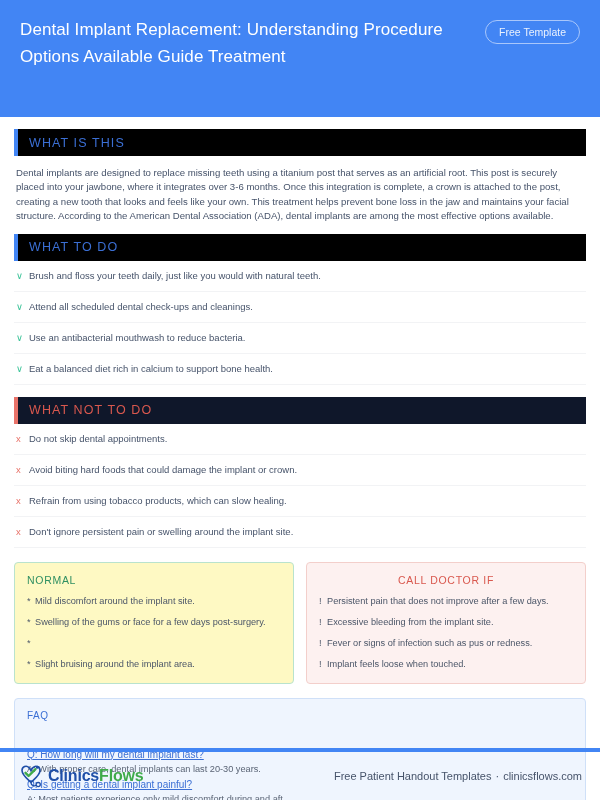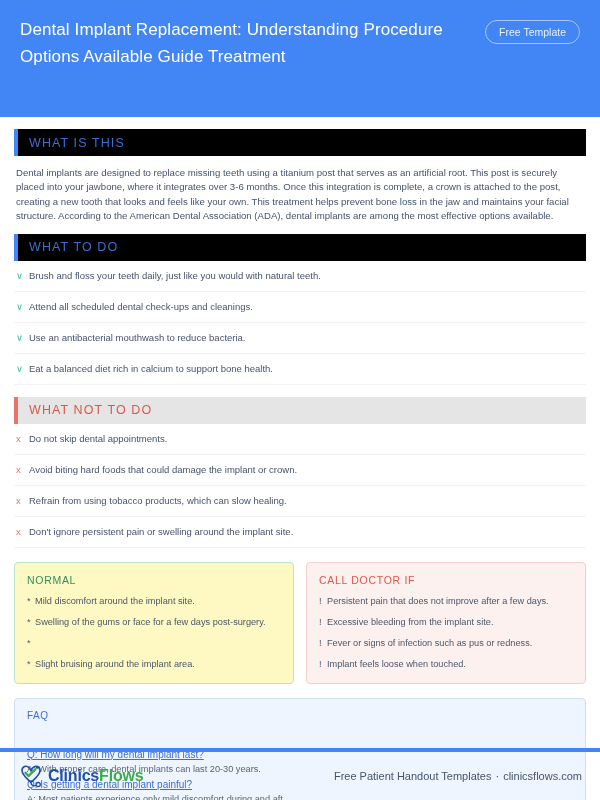--- a/index.html
+++ b/index.html
@@ -64,21 +64,21 @@
   }
   .sec-head .label {
     font-size: 12.5px;
     letter-spacing: 1.1px;
     padding-left: 11px;
     font-weight: 400;
   }
   .sec-head.blue { background: #000000; }
   .sec-head.blue .bar { background: #4285f4; }
   .sec-head.blue .label { color: #3b6fd4; }
-  .sec-head.red { background: #e5e5e5; }
+  .sec-head.red { background: #0f172a; }
   .sec-head.red .bar { background: #e8736a; }
   .sec-head.red .label { color: #d9584e; }
 
   
   .para {
     font-size: 9.6px;
     line-height: 14.4px;
     color: #46536a;
     padding: 10px 2px 10px 2px;
     text-align: left;
@@ -124,21 +124,21 @@
   .box.red {
     background: #fdf1f0;
     border: 1px solid #f3cfcb;
   }
   .box-title {
     font-size: 10.5px;
     letter-spacing: 0.7px;
     margin-bottom: 9px;
   }
   .box.green .box-title { color: #2f8f62; }
-  .box.red .box-title { color: #d9584e; }
+  .box.red .box-title { color: #d9584e; text-align: center; }
   .box ul { margin: 0; padding: 0; list-style: none; }
   .box li {
     display: flex;
     align-items: baseline;
     font-size: 9.2px;
     line-height: 13px;
     color: #4b5668;
     margin-bottom: 8px;
   }
   .box li:last-child { margin-bottom: 0; }

